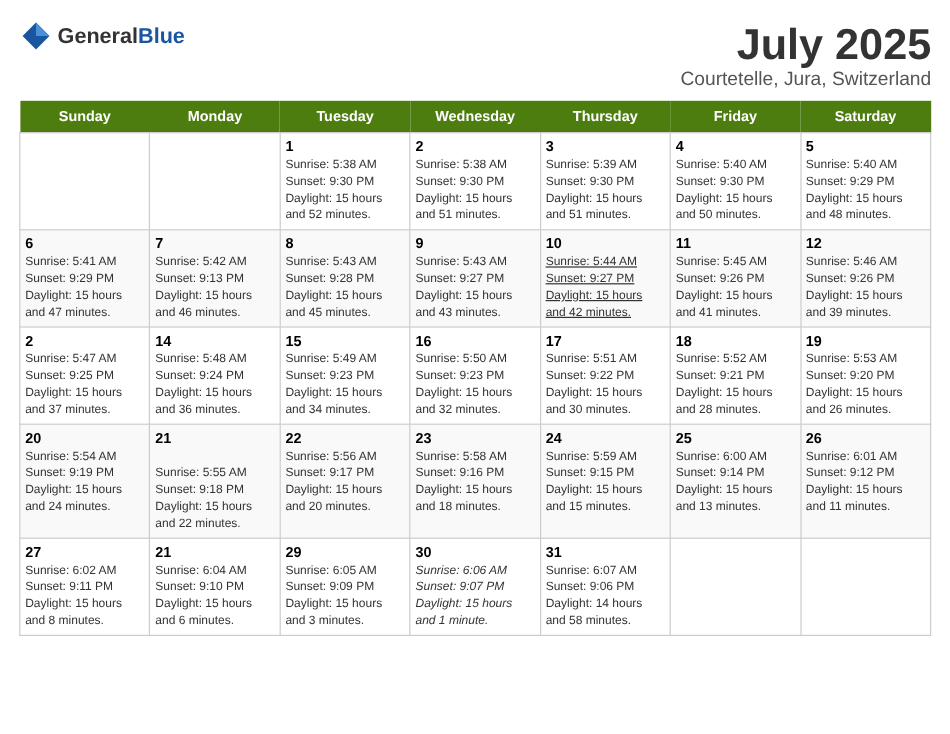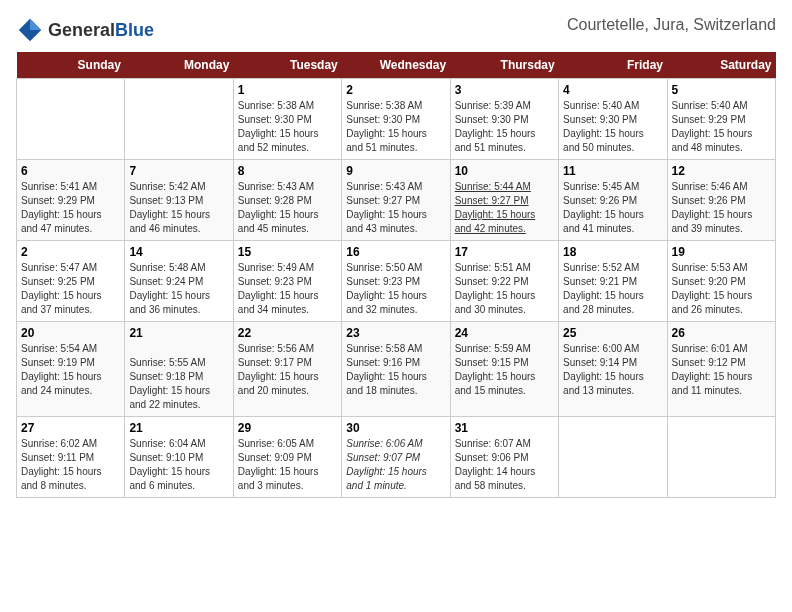--- a/index.html
+++ b/index.html
@@ -36,24 +36,24 @@
     .location-title {
       font-size: 16px;
       color: #555;
     }
     table {
       width: 100%;
       border-collapse: collapse;
       font-size: 11px;
     }
     th {
-      background-color: #7f1d1d;
+      background-color: #4d7c0f;
       color: #fff;
       padding: 6px 4px;
-      text-align: right;
+      text-align: center;
       font-size: 12px;
       font-weight: bold;
     }
     td {
       border: 1px solid #ccc;
       vertical-align: top;
       padding: 4px;
       width: calc(100%/7);
       min-height: 80px;
       background: #fff;
@@ -88,20 +88,21 @@
       <polygon points="20,4 36,20 20,36 4,20" fill="#1a56a0"></polygon>
       <polygon points="20,4 36,20 20,20" fill="#4a90d9"></polygon>
     </svg>
     <div>
       <div>
         <span style="font-size:18px;font-weight:bold;color:#333;">General</span><span style="font-size:18px;font-weight:bold;color:#1a56a0;">Blue</span>
       </div>
     </div>
   </div>
   <div class="title-block">
+    <div class="month-title">July 2025</div>
     <div class="location-title">Courtetelle, Jura, Switzerland</div>
   </div>
 </div>
 
 <table>
   <thead>
     <tr>
     <th>Sunday</th>
         <th>Monday</th>
         <th>Tuesday</th>

